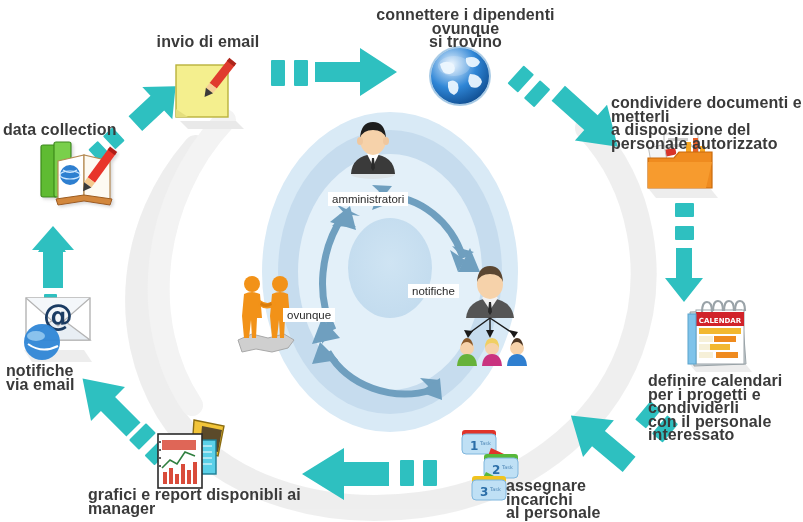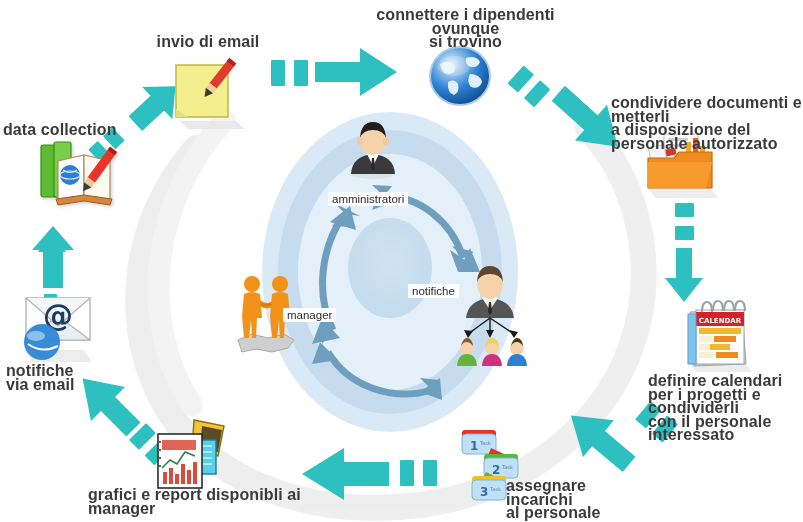--- a/index.html
+++ b/index.html
@@ -437,16 +437,16 @@
   <div class="lbl lft" style="left:648px; top:374px; width:165px;">definire calendari
 per i progetti  e condividerli
 con il personale interessato</div>
   <div class="lbl lft" style="left:506px; top:479px; width:140px;">assegnare incarichi
 al personale</div>
   <div class="lbl lft" style="left:88px; top:488px; width:250px;">grafici e report disponibli ai manager</div>
   <div class="lbl lft" style="left:6px; top:364px; width:90px;">notifiche
 via email</div>
 
   <div class="role-lbl" style="left:328px; top:182px;margin-top:10px;">amministratori</div>
-  <div class="role-lbl" style="left:283px; top:308px;">manager</div>
+  <div class="role-lbl" style="left:283px; top:308px;">ovunque</div>
   <div class="role-lbl" style="left:408px; top:284px;">notifiche</div>
 
 </div>
 
 </body></html>

